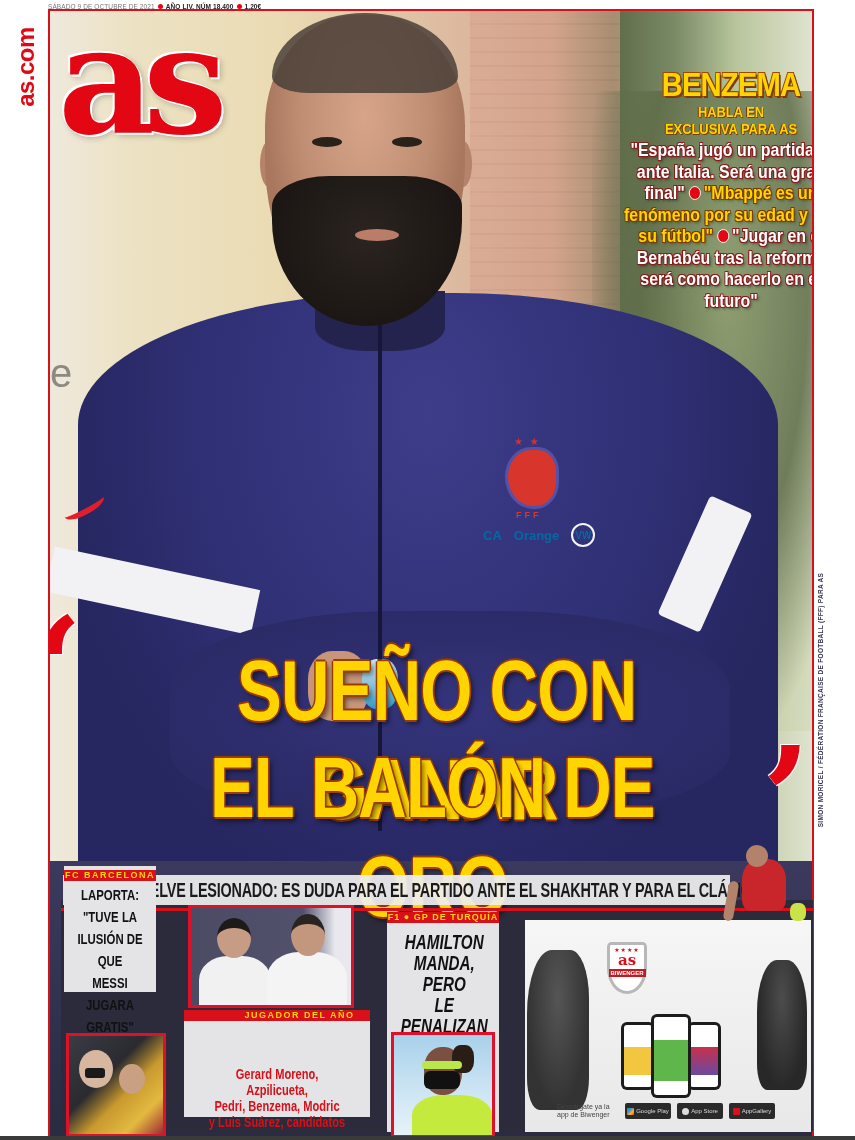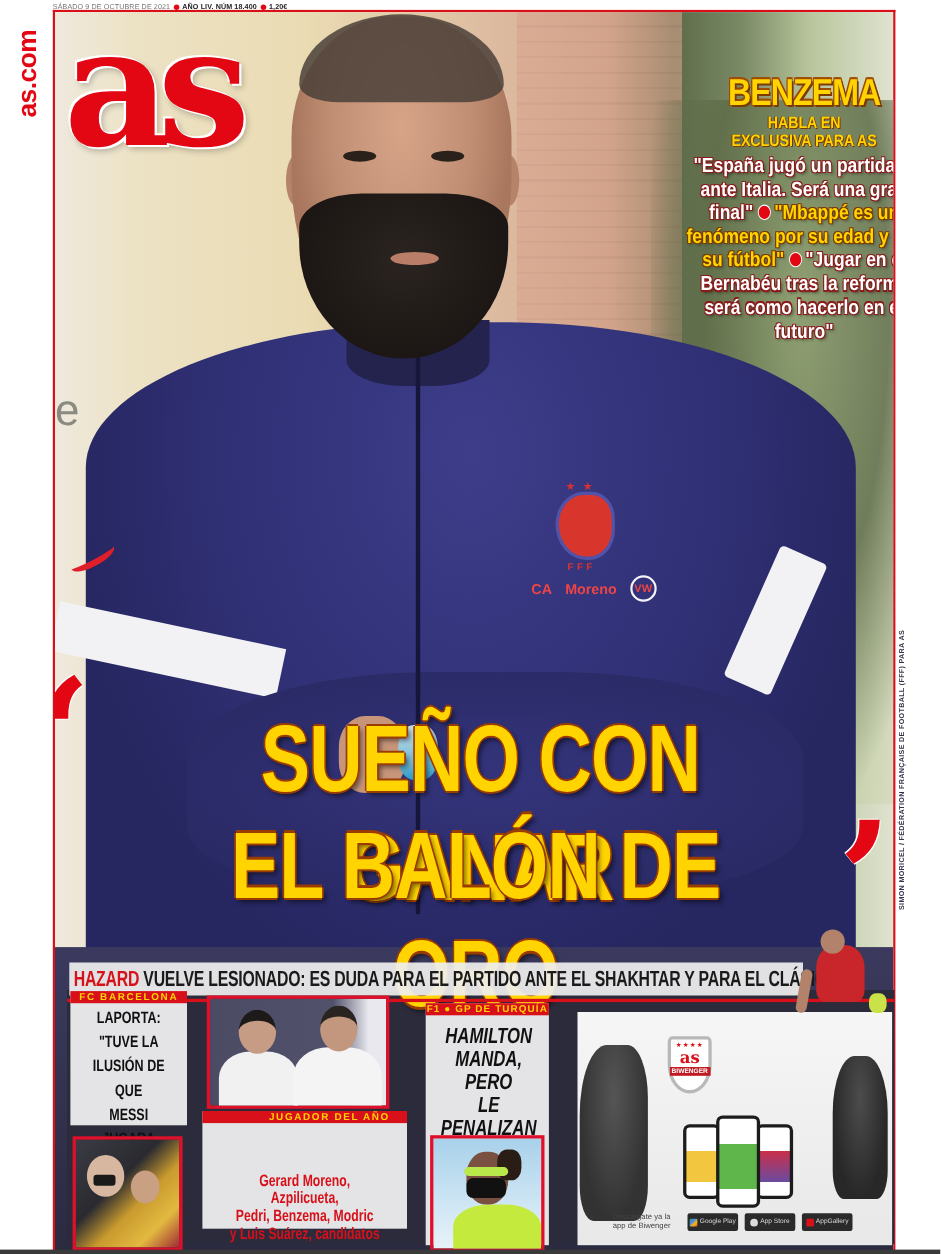--- a/index.html
+++ b/index.html
@@ -38,21 +38,21 @@
   .stripe-l { position: absolute; left: 0; top: 535px; width: 210px; height: 46px; background: #f2f2f4; transform: rotate(12deg); transform-origin: left; }
   .stripe-r { position: absolute; left: 590px; top: 530px; width: 130px; height: 46px; background: #f2f2f4; transform: rotate(-66deg); transform-origin: center; border-radius: 4px; }
   .arms { position: absolute; left: 120px; top: 600px; width: 560px; height: 200px; background: radial-gradient(ellipse at 50% 50%, #34347c 0%, #2a2a66 80%); border-radius: 40% 40% 30% 30%; }
   .hand { position: absolute; left: 258px; top: 640px; width: 60px; height: 70px; border-radius: 40%; background: #c6957a; }
   .watch { position: absolute; left: 312px; top: 648px; width: 36px; height: 50px; border-radius: 40%; background: linear-gradient(180deg,#cfe3ec 0%,#6fb7d4 70%,#2b9ac8 100%); }
   .swoosh { position: absolute; left: 12px; top: 488px; width: 44px; height: 16px; border-bottom: 6px solid #e01f2a; border-radius: 0 0 60% 60%; transform: rotate(-28deg); }
   .crest { position: absolute; left: 450px; top: 425px; width: 70px; height: 90px; }
   .crest .stars { color: #d9302f; font-size: 10px; position: absolute; left: 14px; top: 0; letter-spacing: 2px; }
   .crest .rooster { position: absolute; left: 8px; top: 14px; width: 48px; height: 56px; background: #d8362c; border-radius: 50% 40% 45% 55%; box-shadow: 0 0 0 3px #5252a8; }
   .crest .fff { position: absolute; left: 16px; top: 74px; font-size: 9px; font-weight: 700; color: #d8362c; letter-spacing: 3px; }
-  .sponsors { position: absolute; left: 433px; top: 512px; display: flex; align-items: center; gap: 12px; color: #ef4444; font-weight: 700; font-size: 13px; }
+  .sponsors { position: absolute; left: 433px; top: 512px; display: flex; align-items: center; gap: 12px; color: #0369a1; font-weight: 700; font-size: 13px; }
   .sponsors .vw { width: 24px; height: 24px; border: 2px solid #f3f3f8; border-radius: 50%; font-size: 10px; display: flex; align-items: center; justify-content: center; }
 
   
   .logo { position: absolute; left: 8px; top: -6px; font-family: "DejaVu Serif", serif; font-size: 150px; font-weight: 700; color: #e30613; line-height: 1; letter-spacing: -12px; text-shadow: 0 0 0 #fff, 2px 2px 0 #ffffff, -2px -2px 0 #fff, 3px 3px 6px rgba(0,0,0,0.25); z-index: 2; }
 
   
   .promo { position: absolute; left: 556px; top: 10px; width: 250px; text-align: center; z-index: 3; margin-top: 44px; }
   .promo .name { font-family: "Liberation Sans", sans-serif; font-weight: 700; font-size: 34px; color: #ffd400; letter-spacing: -1px; transform: scaleX(0.86); text-shadow: 2px 2px 0 #7a3a00, -1px -1px 0 #a04a00, 1px -1px 0 #a04a00, -1px 1px 0 #a04a00; line-height: 38px; }
   .promo .kicker { font-weight: 700; font-size: 15px; color: #ffd400; line-height: 17px; transform: scaleX(0.86); text-shadow: 1px 1px 0 #7a3a00, -1px 0 0 #7a3a00; }
   .promo .quotes { margin-top: 2px; font-weight: 700; font-size: 18.5px; line-height: 21.5px; transform: scaleX(0.86); }
@@ -84,21 +84,21 @@
 
   
   .bottom { position: absolute; left: 13px; top: 900px; width: 752px; height: 231px; background: #2b2b3c; z-index: 3; }
   .red-rule { position: absolute; left: 13px; top: 908px; width: 752px; height: 3px; background: #d8101a; z-index: 4; }
 
   .card { position: absolute; background: #e4e4e6; z-index: 5; }
   .tag { position: absolute; left: 0; right: 0; height: 11px; background: #d8101a; color: #ffd400; font-weight: 700; font-size: 9px; letter-spacing: 1.5px; text-align: center; line-height: 11px; white-space: nowrap; }
   .card-title { position: absolute; left: 0; right: 0; text-align: center; font-weight: 700; color: #111; white-space: pre-line; }
   .card-title span { display: inline-block; transform: scaleX(0.76); }
 
-  .card1 { left: 17px; top: 897px; width: 106px; height: 126px; }
+  .card1 { left: 17px; top: 866px; width: 92px; height: 126px; }
   .card1 .card-title { top: 18px; font-size: 15px; line-height: 22px; }
   .card1-photo { position: absolute; left: 19px; top: 1033px; width: 100px; height: 104px; border: 3px solid #e0102a; background: linear-gradient(135deg, #3b3b44 0%, #2a2a30 40%, #c99a2e 60%, #e2b940 80%, #9f2b34 100%); z-index: 6; overflow: hidden; }
   .card1-photo .p1 { position: absolute; left: 10px; top: 14px; width: 34px; height: 38px; border-radius: 50%; background: #d7b7a0; }
   .card1-photo .p2 { position: absolute; left: 50px; top: 28px; width: 26px; height: 30px; border-radius: 50%; background: #caa083; }
   .card1-photo .mask { position: absolute; left: 16px; top: 32px; width: 20px; height: 10px; background: #1a1a1a; border-radius: 3px; }
 
   .card2-photo { position: absolute; left: 141px; top: 905px; width: 166px; height: 103px; border: 3px solid #e0102a; background: linear-gradient(90deg, #4b4b64 0%, #51516c 70%, #e8e8ee 90%); z-index: 6; overflow: hidden; }
   .card2-photo .s1 { position: absolute; left: 8px; top: 48px; width: 72px; height: 60px; border-radius: 40% 40% 0 0; background: #f1f1f1; }
   .card2-photo .s2 { position: absolute; left: 76px; top: 44px; width: 80px; height: 64px; border-radius: 40% 40% 0 0; background: #f4f4f4; }
   .card2-photo .f1 { position: absolute; left: 26px; top: 10px; width: 34px; height: 40px; border-radius: 50%; background: #c79c84; border-top: 10px solid #1e1a1a; }
@@ -176,21 +176,21 @@
   <div class="collar"></div>
   <div class="zip"></div>
 
   <div class="crest">
     <span class="stars">★ ★</span>
     <div class="rooster"></div>
     <span class="fff">FFF</span>
   </div>
   <div class="sponsors">
     <span>CA</span>
-    <span>Moreno</span>
+    <span>Orange</span>
     <span class="vw">VW</span>
   </div>
 
   <div class="ear-l"></div>
   <div class="ear-r"></div>
   <div class="head"></div>
   <div class="hair"></div>
   <div class="eye" style="left:262px;"></div>
   <div class="eye" style="left:342px;"></div>
   <div class="beard"></div>

